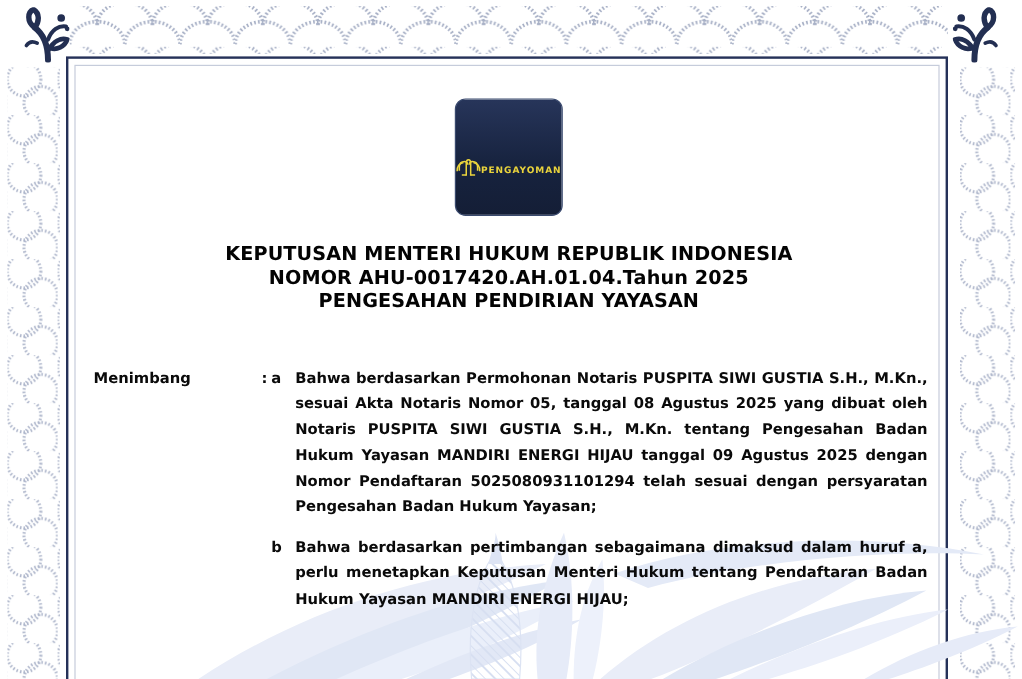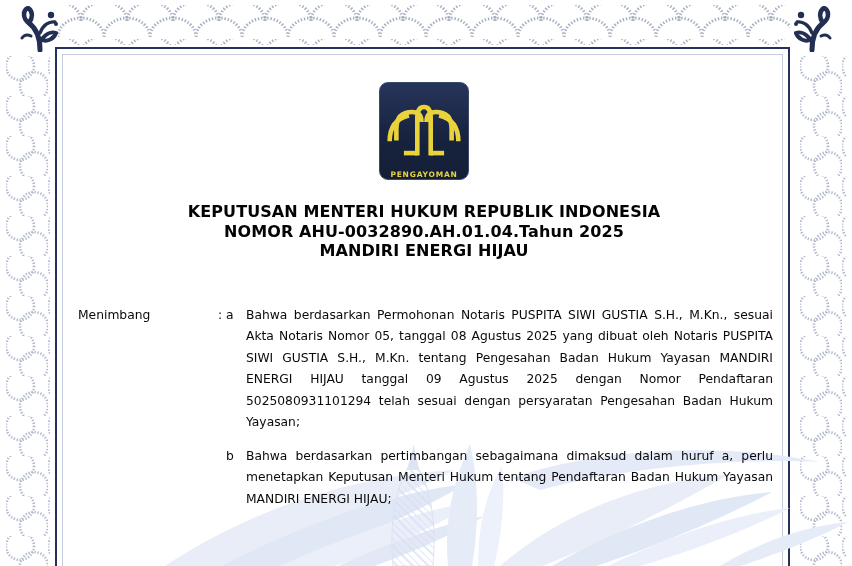--- a/index.html
+++ b/index.html
@@ -32,35 +32,35 @@
   
   .watermark{position:absolute;left:160px;top:414px;width:700px;height:152px;}
 
   
   .content{position:absolute;left:63px;top:58px;width:722px;}
 
   .logo-box{
     width:90px;height:98px;margin:24px auto 0 auto;
     background:linear-gradient(180deg,#27355a 0%,#17233f 55%,#141e36 100%);
     border-radius:9px;border:1px solid #3a4a6e;
-    display:flex;flex-direction:column;align-items:center;justify-content:flex-start;
+    display:flex;flex-direction:row;align-items:center;justify-content:flex-start;
     box-sizing:border-box;padding-top:19px;
   }
   .logo-caption{
     color:#e9d33c;font-size:7.5px;font-weight:bold;letter-spacing:0.8px;
     margin-top:1px;white-space:nowrap;
   }
 
   .title-block{margin-top:22px;text-align:center;}
   .title-line{
     font-size:16px;font-weight:bold;color:#030303;line-height:19.6px;
     letter-spacing:0.1px;
   }
 
-  .body-block{margin-top:44px;padding:0 12px 0 15px;font-size:12.3px;color:#0a0a0a;}
+  .body-block{margin-top:44px;padding:0 12px 0 15px;font-size:12.3px;color:#0a0a0a;font-weight:bold;}
   .consider-row{display:flex;align-items:flex-start;}
   .consider-label{width:140px;flex:none;line-height:21.5px;}
   .consider-items{flex:1;min-width:0;}
   .consider-item{display:flex;align-items:flex-start;}
   .consider-item + .consider-item{margin-top:12px;}
   .item-sep{width:8px;flex:none;line-height:21.5px;}
   .item-letter{width:20px;flex:none;line-height:21.5px;}
   .item-text{flex:1;min-width:0;text-align:justify;line-height:21.5px;}
 </style>
 </head>
@@ -158,22 +158,22 @@
           <path d="M37,64 L37,19 Q37,6 45,6 Q53,6 53,19 L53,64"></path>
           <path d="M37,61 L21,61"></path>
           <path d="M53,61 L69,61"></path>
         </g>
       </svg>
       <div class="logo-caption">PENGAYOMAN</div>
     </div>
 
     <div class="title-block">
       <div class="title-line">KEPUTUSAN MENTERI HUKUM REPUBLIK INDONESIA</div>
-      <div class="title-line">NOMOR AHU-0032890.AH.01.04.Tahun 2025</div>
-      <div class="title-line">MANDIRI ENERGI HIJAU</div>
+      <div class="title-line">NOMOR AHU-0017420.AH.01.04.Tahun 2025</div>
+      <div class="title-line">PENGESAHAN PENDIRIAN YAYASAN</div>
     </div>
 
     <div class="body-block">
       <div class="consider-row">
         <div class="consider-label">Menimbang</div>
         <div class="consider-items">
           <div class="consider-item">
             <div class="item-sep">:</div>
             <div class="item-letter">a</div>
             <div class="item-text">Bahwa berdasarkan Permohonan Notaris PUSPITA SIWI GUSTIA S.H., M.Kn., sesuai Akta Notaris Nomor 05, tanggal 08 Agustus 2025 yang dibuat oleh Notaris PUSPITA SIWI GUSTIA S.H., M.Kn. tentang Pengesahan Badan Hukum Yayasan MANDIRI ENERGI HIJAU tanggal 09 Agustus 2025 dengan Nomor Pendaftaran 5025080931101294 telah sesuai dengan persyaratan Pengesahan Badan Hukum Yayasan;</div>

